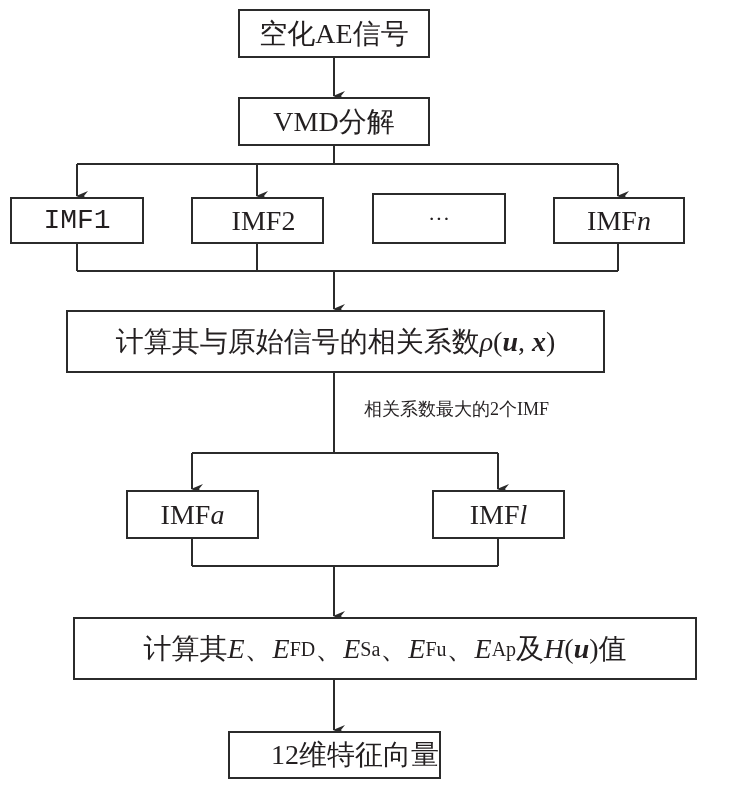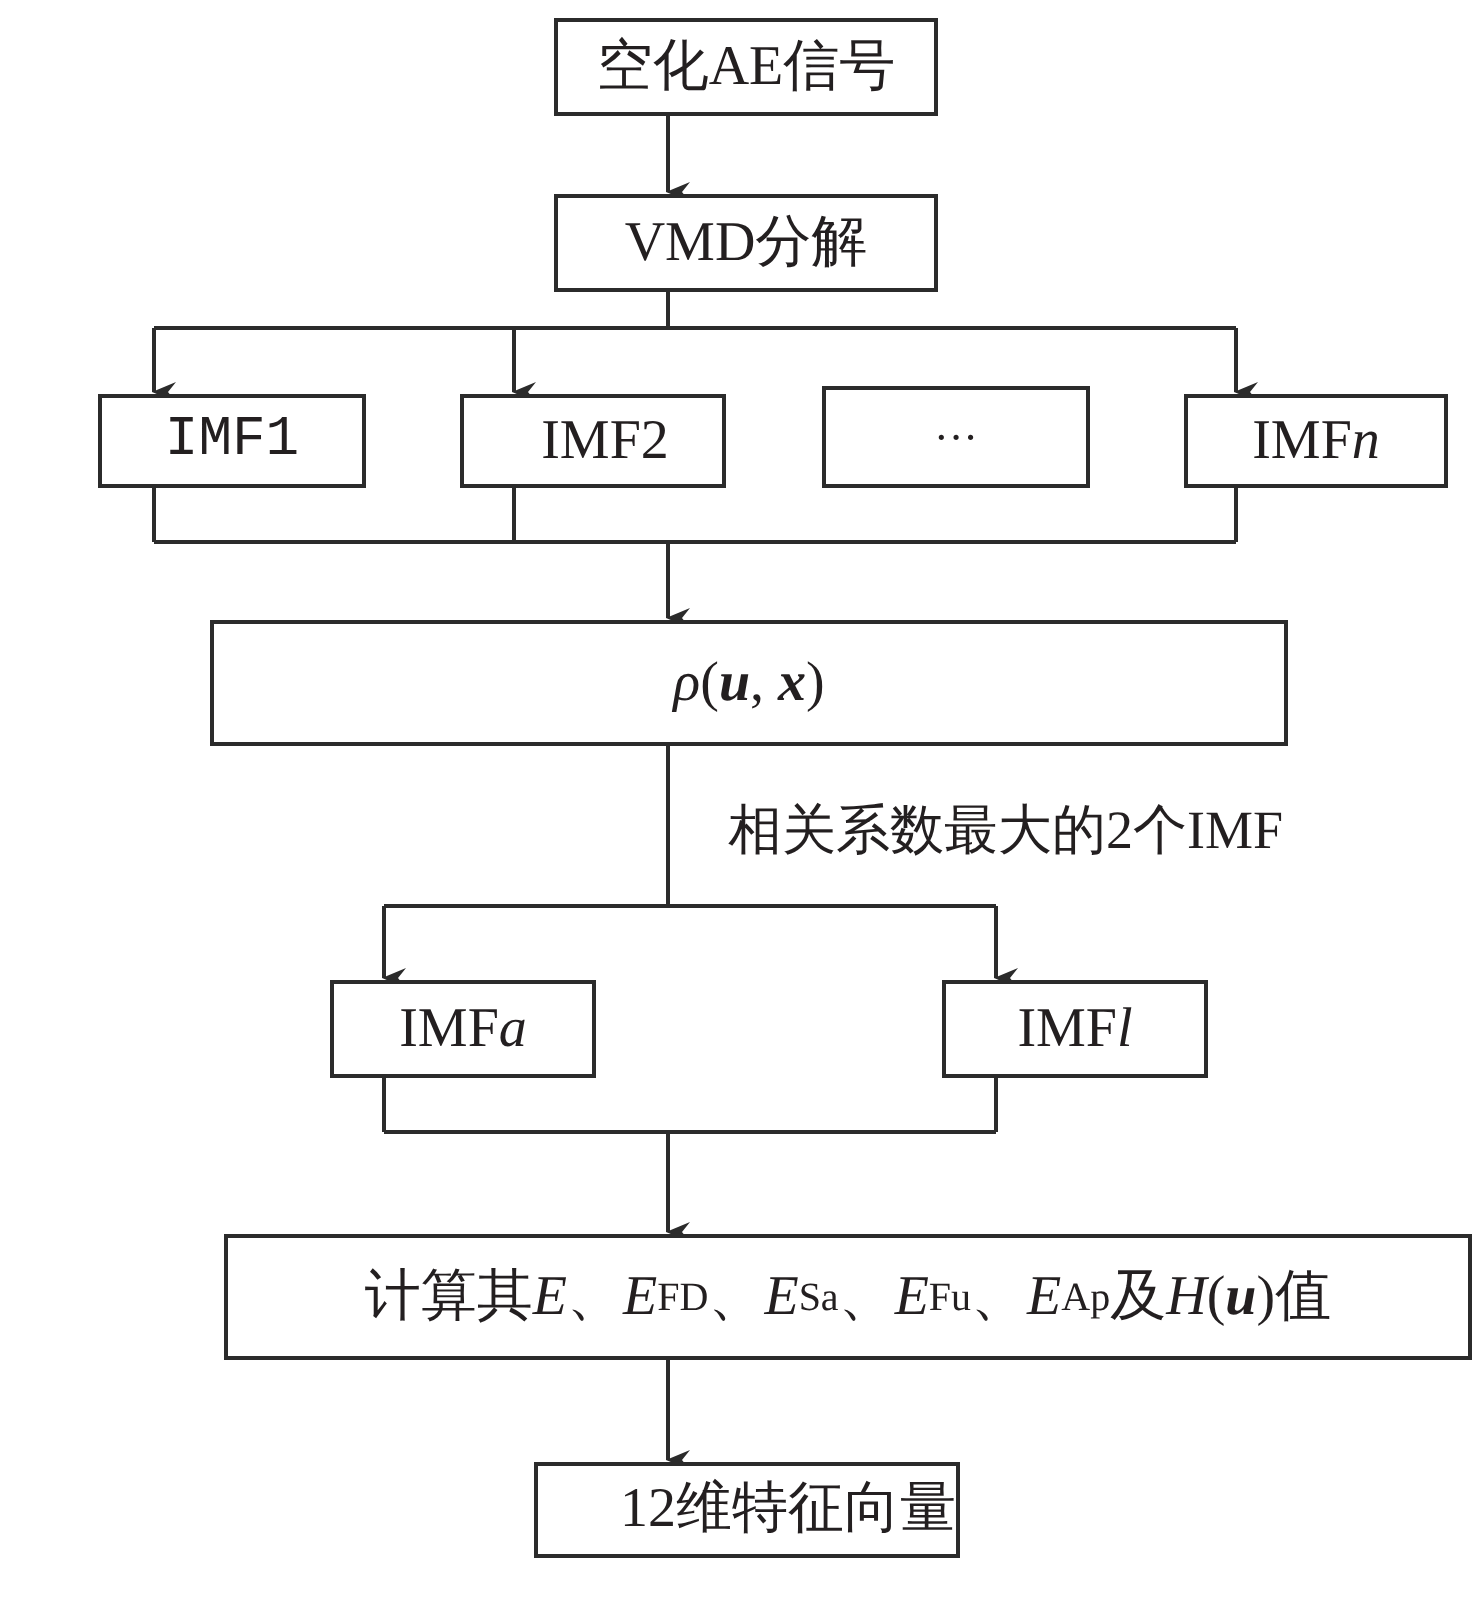--- a/index.html
+++ b/index.html
@@ -1,25 +1,25 @@
 <!DOCTYPE html>
 <html><head>
 <meta charset="utf-8">
 <style>
   html, body { margin: 0; padding: 0; background: #ffffff; }
   body { width: 739px; height: 803px; position: relative; overflow: hidden;
          font-family: "Liberation Serif", "DejaVu Serif", serif; color: #231f20; }
   svg.lines { position: absolute; left: 0; top: 0; }
   .box { position: absolute; box-sizing: border-box; border: 2px solid #2b2b2b; background: #fff;
          display: flex; align-items: center; justify-content: center; white-space: nowrap; }
-  .t { font-size: 28px; line-height: 1; margin-left: 39px; }
+  .t { font-size: 28px; line-height: 1; }
   .it { font-style: italic; }
   .bi { font-style: italic; font-weight: bold; }
   .sub { font-size: 20px; vertical-align: -9px; font-style: normal; }
-  .lbl { position: absolute; font-size: 27px; white-space: nowrap; }
+  .lbl { position: absolute; font-size: 18px; white-space: nowrap; }
 </style>
 </head>
 <body>
 
 <svg class="lines" width="739" height="803">
   <defs>
     <marker id="ah" markerWidth="10" markerHeight="12" refX="5" refY="11" orient="auto" markerUnits="userSpaceOnUse">
       <path d="M0,0 L5,4 L10,0 L5,12 Z" fill="#2b2b2b"></path>
     </marker>
   </defs>
@@ -71,20 +71,21 @@
 <div class="box t" style="left:372px;top:193px;width:134px;height:51px;">
   <span style="font-size:22px;">···</span>
 </div>
 
 <div class="box t" style="left:553px;top:197px;width:132px;height:47px;">
   <span>IMF</span>
     <span class="it">n</span>
 </div>
 
 <div class="box t" style="left:66px;top:310px;width:539px;height:63px;">
+  <span>计算其与原始信号的相关系数</span>
     <span class="it">ρ</span>
     <span>(</span>
     <span class="bi">u</span>
     <span style="white-space:pre;">, </span>
     <span class="bi">x</span>
     <span>)</span>
 </div>
 
 <div class="lbl" style="left:364px;top:397px;">相关系数最大的2个IMF</div>
 

